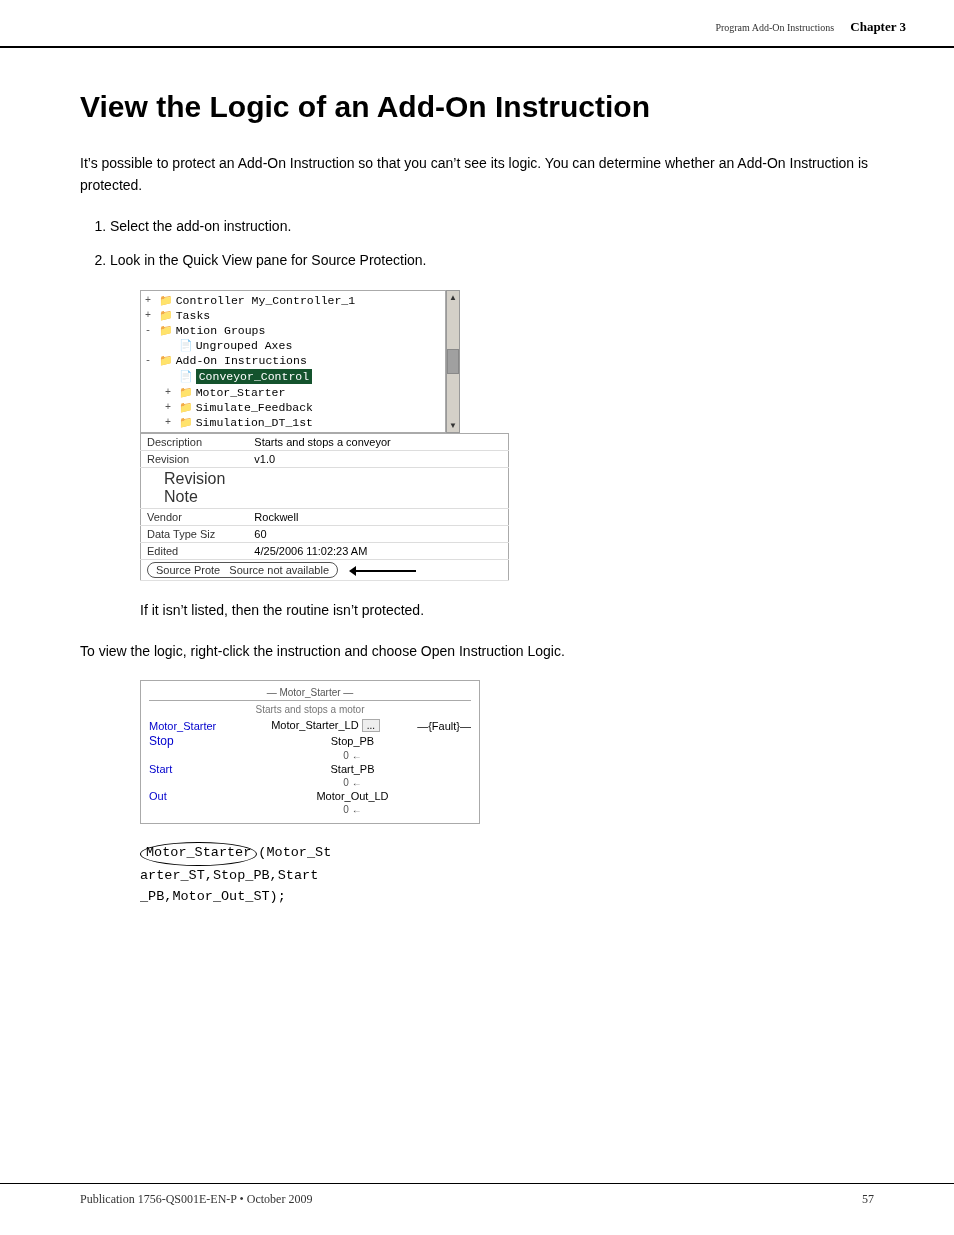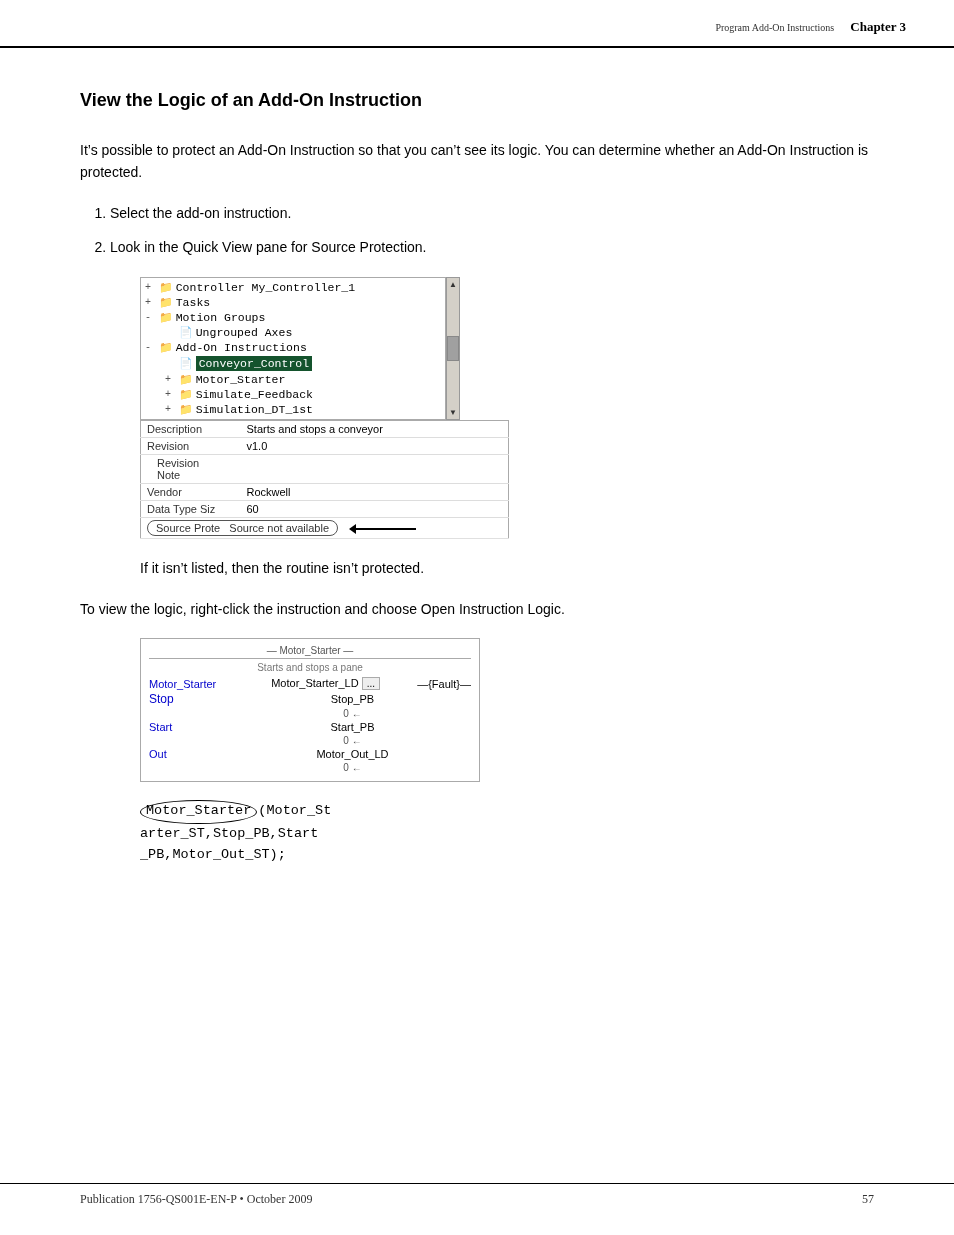--- a/index.html
+++ b/index.html
@@ -30,21 +30,21 @@
       font-size: 13px;
     }
 
     
     .page-content {
       padding: 32px 80px 60px 80px;
     }
 
     
     .page-title {
-      font-size: 18px;
+      font-size: 30px;
       font-weight: bold;
       font-family: Arial, sans-serif;
       margin-bottom: 28px;
       margin-top: 10px;
     }
 
     
     .body-text {
       font-size: 14px;
       line-height: 1.6;
@@ -324,50 +324,54 @@
       <tbody>
         <tr>
           <td style="font-size:11px; padding:2px 6px; border-bottom:1px solid #ddd; width:90px;">Description</td>
           <td style="font-size:11px; padding:2px 6px; border-bottom:1px solid #ddd;">Starts and stops a conveyor</td>
         </tr>
         <tr>
           <td style="font-size:11px; padding:2px 6px; border-bottom:1px solid #ddd;">Revision</td>
           <td style="font-size:11px; padding:2px 6px; border-bottom:1px solid #ddd;">v1.0</td>
         </tr>
         <tr>
-          <td style="font-size:11px; padding:2px 16px; border-bottom:1px solid #ddd;">Revision Note</td>
+          <td style="font-size:16px; padding:2px 23px; border-bottom:1px solid #ddd;">Revision Note</td>
           <td style="font-size:11px; padding:2px 6px; border-bottom:1px solid #ddd;"></td>
         </tr>
         <tr>
           <td style="font-size:11px; padding:2px 6px; border-bottom:1px solid #ddd;">Vendor</td>
           <td style="font-size:11px; padding:2px 6px; border-bottom:1px solid #ddd;">Rockwell</td>
         </tr>
         <tr>
           <td style="font-size:11px; padding:2px 6px; border-bottom:1px solid #ddd;">Data Type Siz</td>
           <td style="font-size:11px; padding:2px 6px; border-bottom:1px solid #ddd;">60</td>
+        </tr>
+        <tr>
+          <td style="font-size:11px; padding:2px 6px; border-bottom:1px solid #ddd;">Edited</td>
+          <td style="font-size:11px; padding:2px 6px; border-bottom:1px solid #ddd;">4/25/2006  11:02:23 AM</td>
         </tr>
         <tr>
           <td colspan="2" style="font-size:11px; padding:2px 6px;">
             <span class="source-prot-oval">Source Prote &nbsp; Source not available</span>
             <span style="display:inline-block; margin-left:8px;">
               <span class="arrow-head"></span><span class="arrow-line"></span>
             </span>
           </td>
         </tr>
       </tbody>
     </table>
   </div>
 
   <p class="body-text" style="margin-left:60px; margin-top:10px;">If it isn’t listed, then the routine isn’t protected.</p>
 
   <p class="body-text">To view the logic, right-click the instruction and choose Open Instruction Logic.</p>
 
   <div class="instr-diagram" style="width:340px;">
     <div class="instr-title">— Motor_Starter —</div>
-    <div class="instr-subtitle">Starts and stops a pane</div>
+    <div class="instr-subtitle">Starts and stops a motor</div>
 
     <div class="instr-row">
       <span class="instr-row-label" style="color:#0000cc; width:85px; font-size:11px;">Motor_Starter</span>
       <span style="flex:1; font-size:11px; text-align:center;">Motor_Starter_LD <span class="instr-box">...</span></span>
       <span class="instr-fault" style="font-size:11px;">—{Fault}—</span>
     </div>
 
     <div class="instr-row">
       <span class="instr-row-label" style="color:#0000cc; width:85px; font-size:12px;">Stop</span>
       <span style="flex:1; font-size:11px; text-align:center;">Stop_PB</span>

